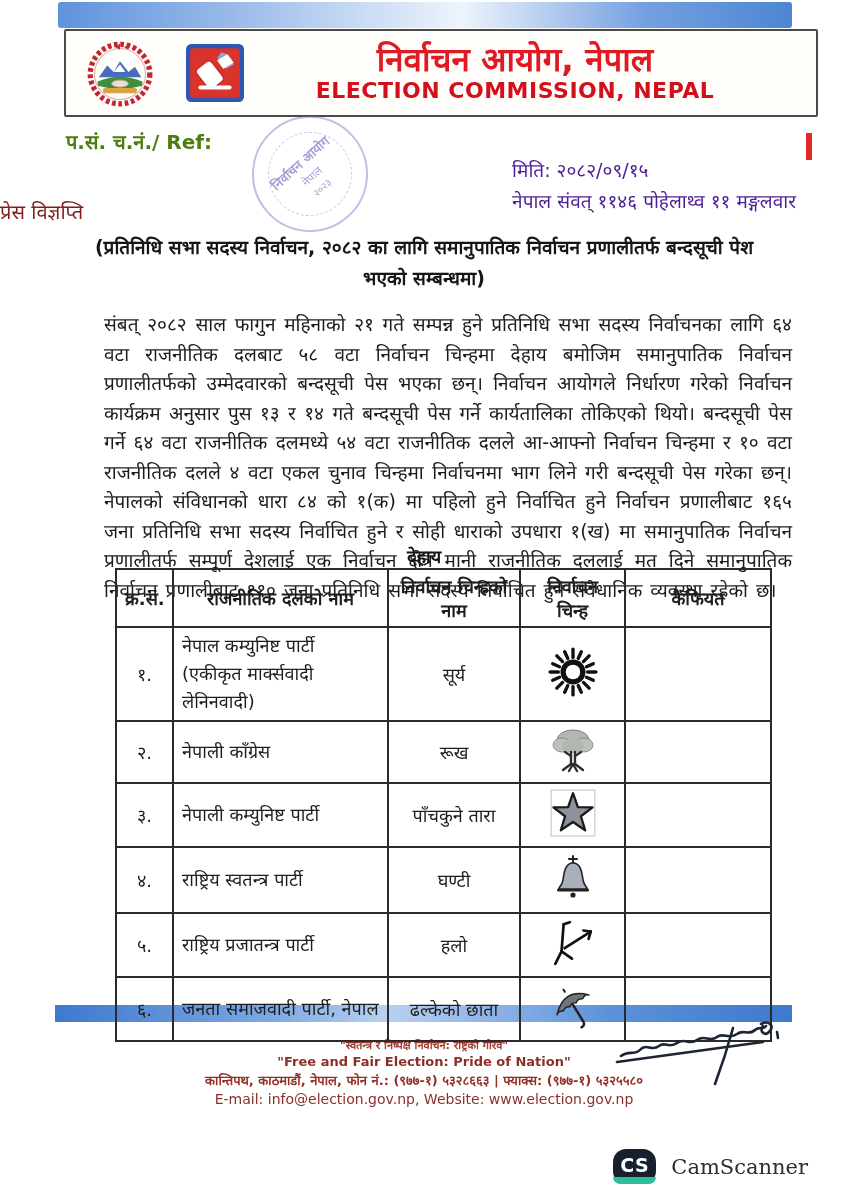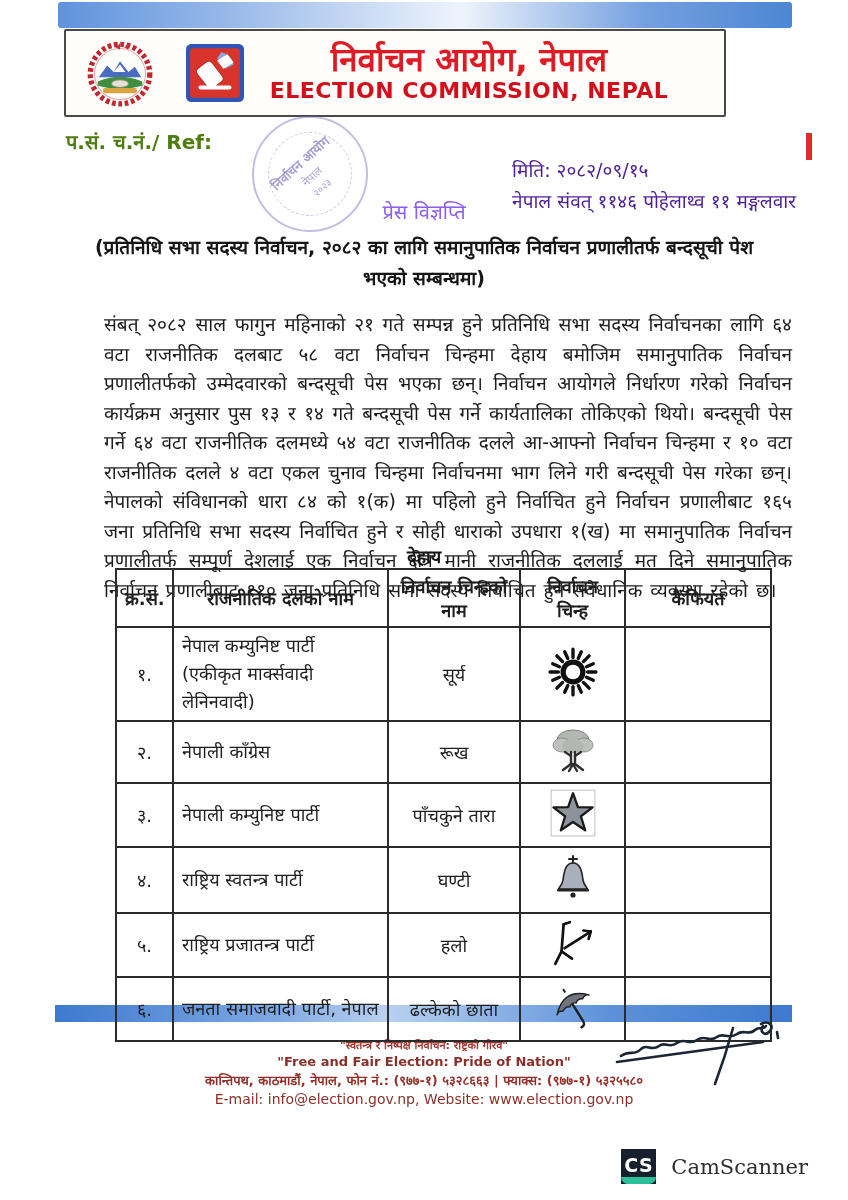--- a/index.html
+++ b/index.html
@@ -5,21 +5,21 @@
   * { margin:0; padding:0; box-sizing:border-box; }
   html,body { width:848px; height:1200px; background:#ffffff; font-family:"DejaVu Sans", sans-serif; color:#1e1e1e; overflow:hidden; }
   .page { position:relative; width:848px; height:1200px; background:#fff; }
 
   
   .top-ribbon { position:absolute; left:58px; top:2px; width:734px; height:26px;
     background:linear-gradient(to right,#5f93dd 0%,#9cbcea 25%,#eef4fc 55%,#74a0e0 80%,#4d86d3 100%);
     border-radius:3px; }
 
   
-  .header-box { position:absolute; left:64px; top:29px; width:662px; height:88px;
+  .header-box { position:absolute; left:64px; top:29px; width:754px; height:88px;
     border:2px solid #4a4a4a; border-radius:2px; background:#fffefb; display:flex; align-items:center; }
   .emblem-wrap { margin-left:20px; width:68px; height:68px; flex:0 0 auto; }
   .eclogo-wrap { margin-left:32px; width:58px; height:58px; flex:0 0 auto; }
   .header-titles { flex:1; text-align:center; padding-right:30px; }
   .title-np { font-size:33px; font-weight:bold; color:#e01a23; line-height:36px; }
   .title-en { font-size:22px; font-weight:800; color:#d40f1c; letter-spacing:0.5px; line-height:26px; }
 
   
   .ref-label { position:absolute; left:66px; top:128px; font-size:20px; font-weight:bold; color:#4d7c0f; }
   .red-tick { position:absolute; right:36px; top:133px; width:6px; height:27px; background:#e02b2b; }
@@ -27,21 +27,21 @@
     transform:rotate(-42deg); border:2px solid rgba(122,110,196,0.45); border-radius:50%;
     display:flex; flex-direction:column; align-items:center; justify-content:center; gap:1px;
     color:rgba(110,98,188,0.62); }
   .stamp .inner-ring { position:absolute; inset:14px; border:1.5px dashed rgba(122,110,196,0.4); border-radius:50%; }
   .stamp .s1 { font-size:13px; font-weight:bold; }
   .stamp .s2 { font-size:11px; }
   .stamp .s3 { font-size:10px; }
   .date-block { position:absolute; right:52px; top:132px; text-align:left; font-size:19px; line-height:31px; color:#4c1d95;margin-top:23px; }
 
   
-  .press-title { position:absolute; left:0; top:198px; width:848px; text-align:center; font-size:20px; color:#8b5cf6; }
+  .press-title { position:absolute; left:0; top:198px; width:848px; text-align:left; font-size:20px; color:#7f1d1d; }
   .press-subtitle { position:absolute; left:80px; top:232px; width:688px; text-align:center; font-size:19px; font-weight:bold; line-height:31px; color:#161616; }
   .body-para { position:absolute; left:104px; top:298px; width:688px; font-size:19px; line-height:29.5px; text-align:justify; word-spacing:2px; color:#1b1b1b;margin-top:12px; }
 
   
   .dehaya { position:absolute; left:0; top:544px; width:848px; text-align:center; font-size:18px; font-weight:bold; color:#161616; }
   table.symbols { position:absolute; left:115px; top:568px; width:655px; border-collapse:collapse; z-index:2; table-layout:fixed; }
   table.symbols th, table.symbols td { border:2px solid #2b2b2b; padding:4px 8px; vertical-align:middle; background:transparent; }
   table.symbols th { font-size:18px; font-weight:bold; text-align:center; height:54px; }
   td.sn { text-align:center; font-size:18px; }
   td.party { font-size:18px; line-height:28px; text-align:left; padding-left:12px; }
@@ -60,21 +60,21 @@
   
   .footer { position:absolute; left:0; top:1038px; width:848px; text-align:center; }
   .f-np-slogan { font-size:11px; font-weight:bold; color:#a03a30; line-height:15px; }
   .f-en-slogan { font-size:13px; font-weight:bold; color:#8c2f28; line-height:18px; }
   .f-np-addr  { font-size:13px; font-weight:bold; color:#942f28; line-height:19px; }
   .f-en-addr  { font-size:14px; color:#8c2f28; line-height:19px; }
   .f-email    { font-size:14px; color:#8c2f28; line-height:19px; }
 
   
   .camscanner { position:absolute; right:40px; bottom:16px; display:flex; align-items:center; gap:8px; }
-  .cs-icon { position:relative; width:35px; height:35px; background:#16212d; border-radius:0;
+  .cs-icon { position:relative; width:43px; height:35px; background:#16212d; border-radius:13px;
     display:flex; align-items:center; justify-content:center; }
   .cs-icon span { color:#fff; font-weight:bold; font-size:19px; letter-spacing:0.5px; position:relative; top:-2px; }
   .cs-strip { position:absolute; left:0; right:0; bottom:0; height:7px; background:#2bbf9b; border-radius:0 0 8px 8px; }
   .cs-label { font-family:"DejaVu Serif", serif; font-size:21px; color:#2e2e2e;margin-left:7px; }
 </style>
 </head>
 <body>
 
 <div class="page">
 

